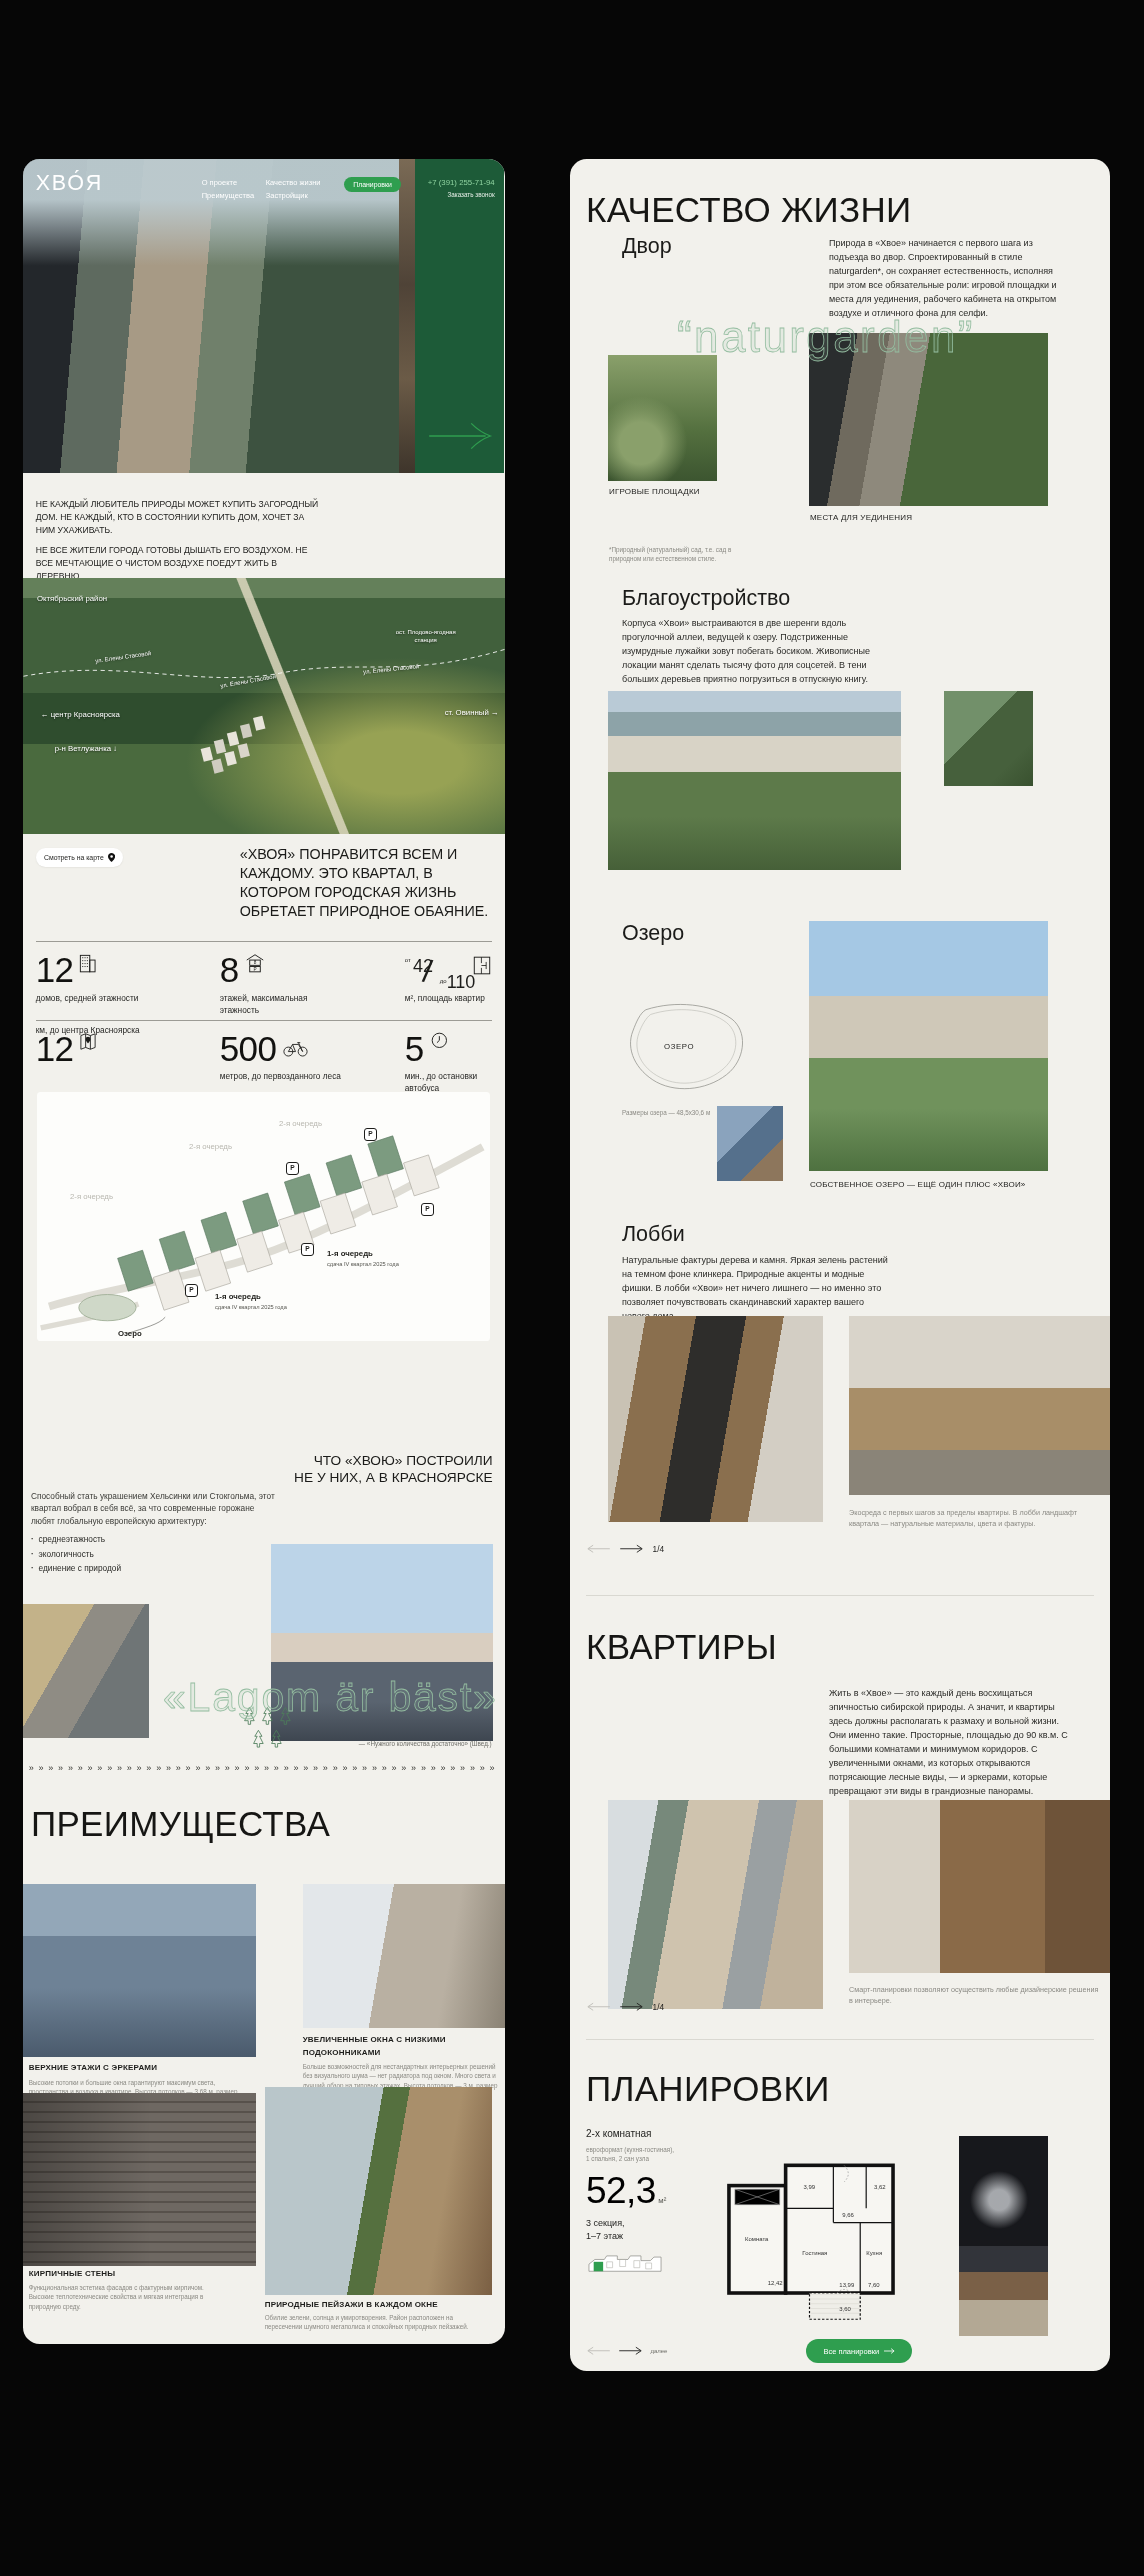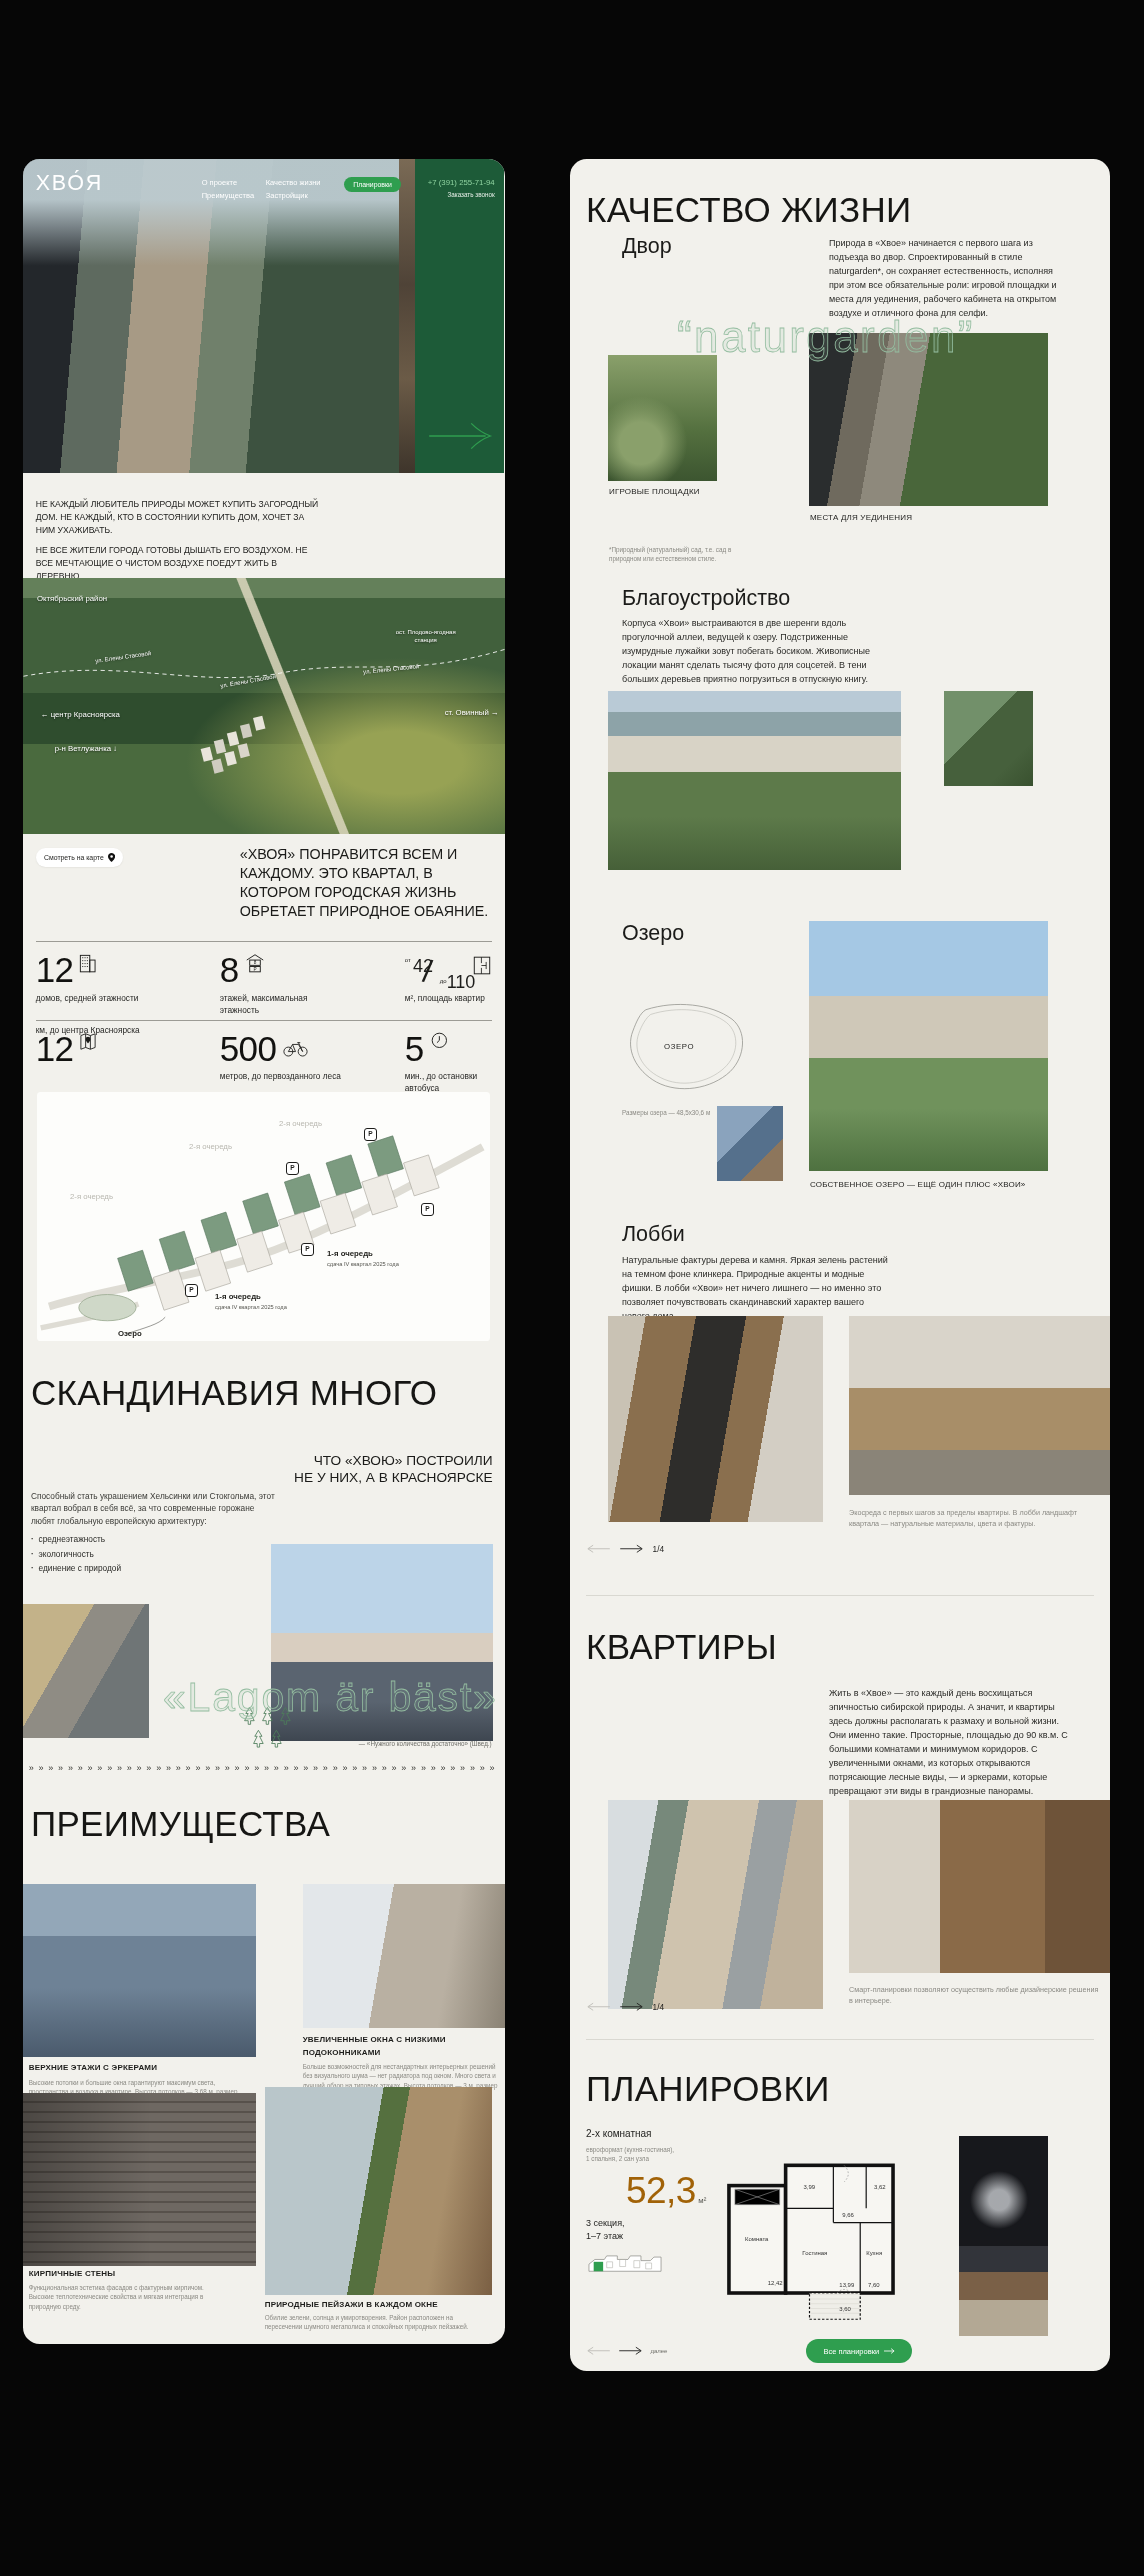--- a/index.html
+++ b/index.html
@@ -226,21 +226,20 @@
     <div class="mp-sub" style="left:178px;top:212px;">сдача IV квартал 2025 года</div>
     <div class="mp-label dark" style="left:81px;top:237px;">Озеро</div>
     <div class="pbadge" style="left:327px;top:36px;">P</div>
     <div class="pbadge" style="left:249px;top:70px;">P</div>
     <div class="pbadge" style="left:384px;top:111px;">P</div>
     <div class="pbadge" style="left:264px;top:151px;">P</div>
     <div class="pbadge" style="left:148px;top:192px;">P</div>
   </div>
 
   <div class="abs h-big" style="left:8.3px;top:1216px;">
-    <div>СКАНДИНАВИЯ МНОГО</div>
   </div>
   <div class="abs" style="left:227px;top:1293px;width:243px;text-align:right;font-size:13.7px;font-weight:500;line-height:1.25;color:#1b1b19;">
     <div>ЧТО «ХВОЮ» ПОСТРОИЛИ</div>
     <div>НЕ У НИХ, А В КРАСНОЯРСКЕ</div>
   </div>
   <div class="abs body-sm" style="left:8.3px;top:1331px;width:244px;font-size:8.3px;">Способный стать украшением Хельсинки или Стокгольма, этот квартал вобрал в себя всё, за что современные горожане любят глобальную европейскую архитектуру:</div>
   <div class="abs" style="left:8.3px;top:1373px;">
     <div class="bullet">среднеэтажность</div>
     <div class="bullet">экологичность</div>
     <div class="bullet">единение с природой</div>
@@ -343,21 +342,21 @@
   </div>
   <div class="divider" style="left:16px;top:1880px;width:508px;"></div>
 
   <div class="abs h-big" style="left:16px;top:1912px;">ПЛАНИРОВКИ</div>
   <div class="abs" style="left:16px;top:1969px;font-size:10px;color:#1d1d1b;">2-х комнатная</div>
   <div class="abs foot" style="left:16px;top:1986px;">
     <div>евроформат (кухня-гостиная),</div>
     <div>1 спальня, 2 сан узла</div>
   </div>
   <div class="abs" style="left:16px;top:2011px;">
-    <span style="font-size:37px;letter-spacing:-0.6px;color:#a16207;margin-left:40px;">52,3</span>
+    <span style="font-size:37px;letter-spacing:-0.6px;color:#000000;">52,3</span>
     <span style="font-size:7.8px;color:#55554f;">м²</span>
   </div>
   <div class="abs" style="left:16px;top:2058px;font-size:9px;line-height:1.4;color:#1d1d1b;">
     <div>3 секция,</div>
     <div>1–7 этаж</div>
   </div>
   <svg class="abs" style="left:16px;top:2091px;" width="78" height="26" viewBox="0 0 130 44">
     <path d="M4 24 L14 16 H30 L34 10 H52 V16 H70 L74 10 H92 V18 H108 L114 12 H126 V36 H4 Z" fill="#ffffff" stroke="#8a8a84" stroke-width="1.2"></path>
     <rect x="12" y="20" width="16" height="16" fill="#2f9e4f"></rect>
     <path d="M34 20 h10 v10 h-10 Z M56 16 h10 v12 h-10 Z M80 18 h10 v12 h-10 Z M100 22 h10 v10 h-10 Z" fill="none" stroke="#b5b4ae" stroke-width="1"></path>

